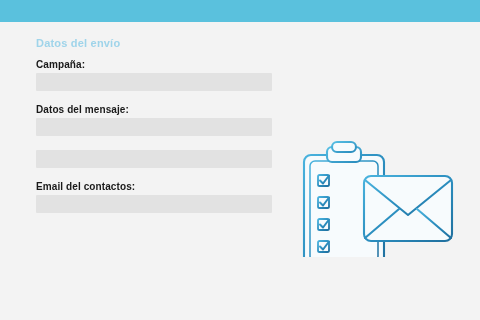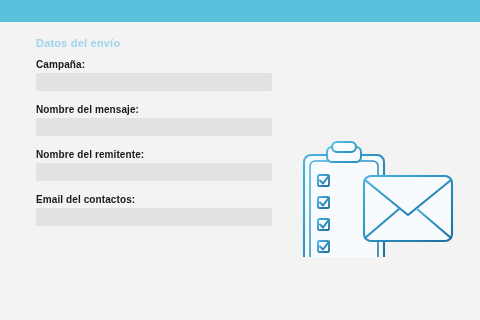--- a/index.html
+++ b/index.html
@@ -114,25 +114,24 @@
   <div id="content">
 
     <div id="section-title">Datos del envío</div>
 
     <div id="form">
         <div class="field">
           <label class="field-label">Campaña:</label>
           <input type="text" class="field-input" placeholder="" style="">
         </div>
         <div class="field">
-          <label class="field-label">Nombre del mensaje:</label>
+          <label class="field-label">Datos del mensaje:</label>
           <input type="text" class="field-input" placeholder="" style="">
         </div>
         <div class="field">
-          <label class="field-label">Nombre del remitente:</label>
           <input type="text" class="field-input" placeholder="" style="">
         </div>
         <div class="field">
           <label class="field-label">Email del contactos:</label>
           <input type="text" class="field-input" placeholder="" style="">
         </div>
       </div>
 
     <div id="illustration">
       <svg width="162" height="135" viewBox="0 0 162 135" fill="none" xmlns="http://www.w3.org/2000/svg">

